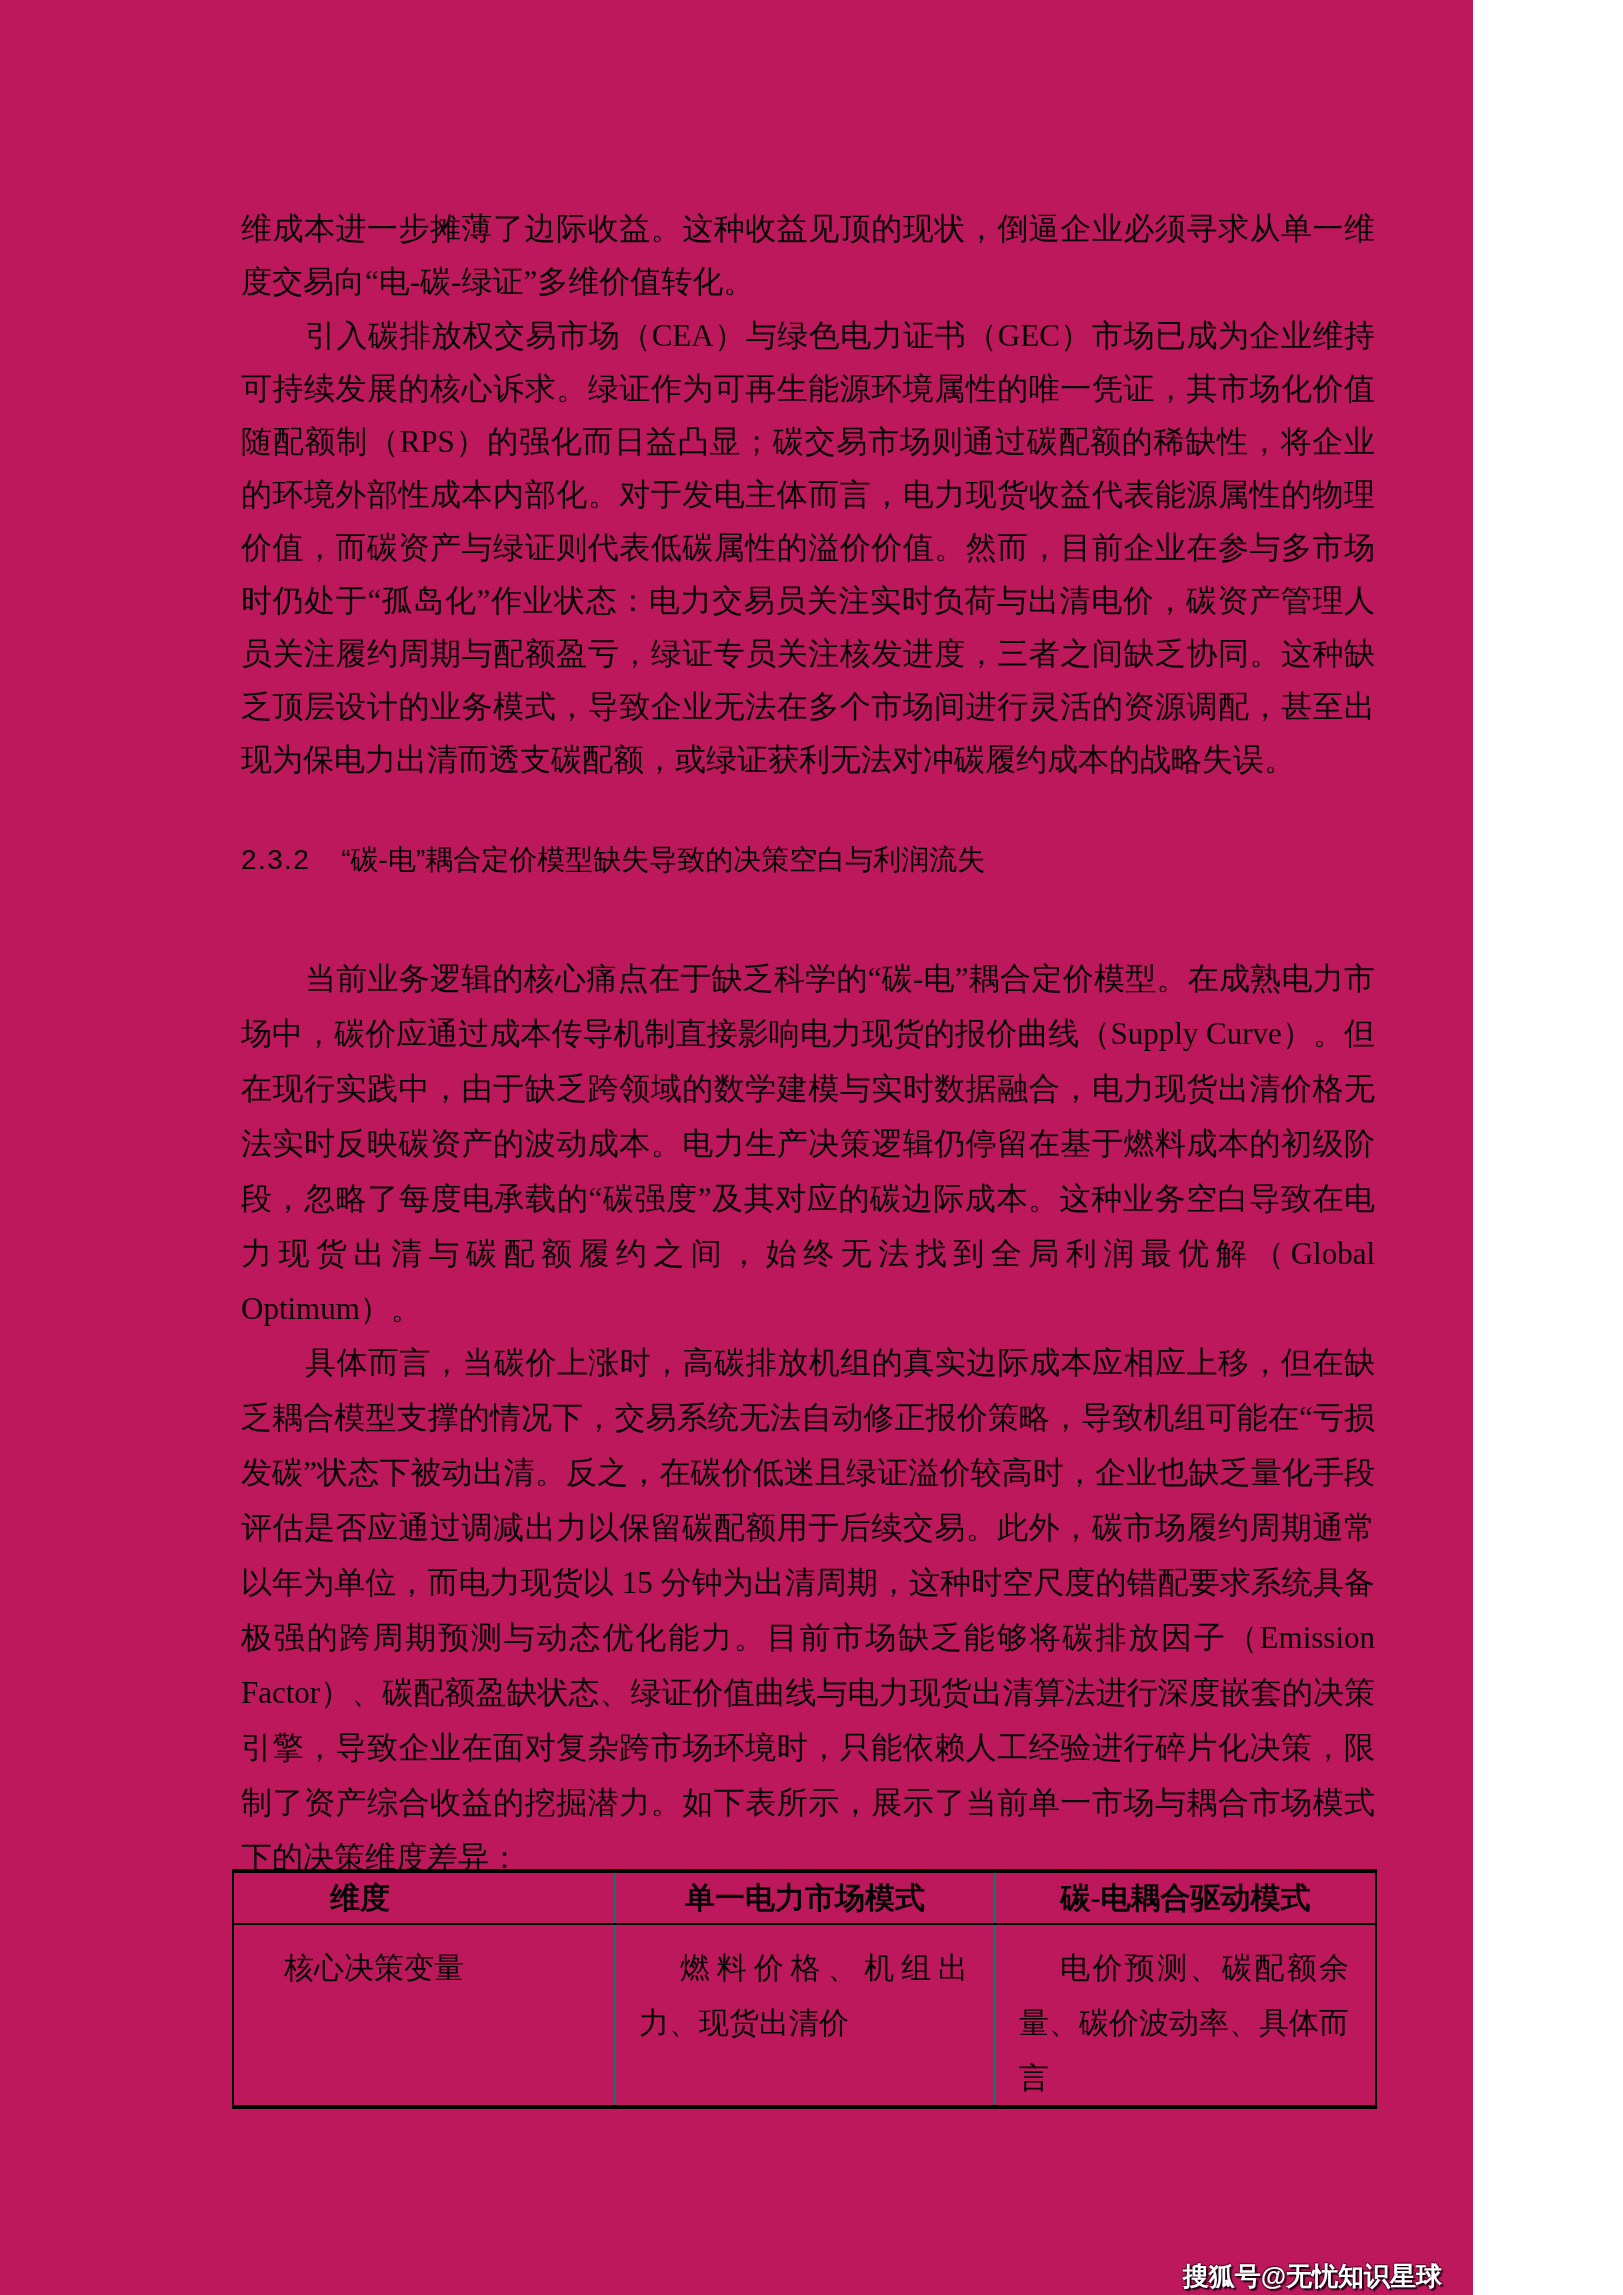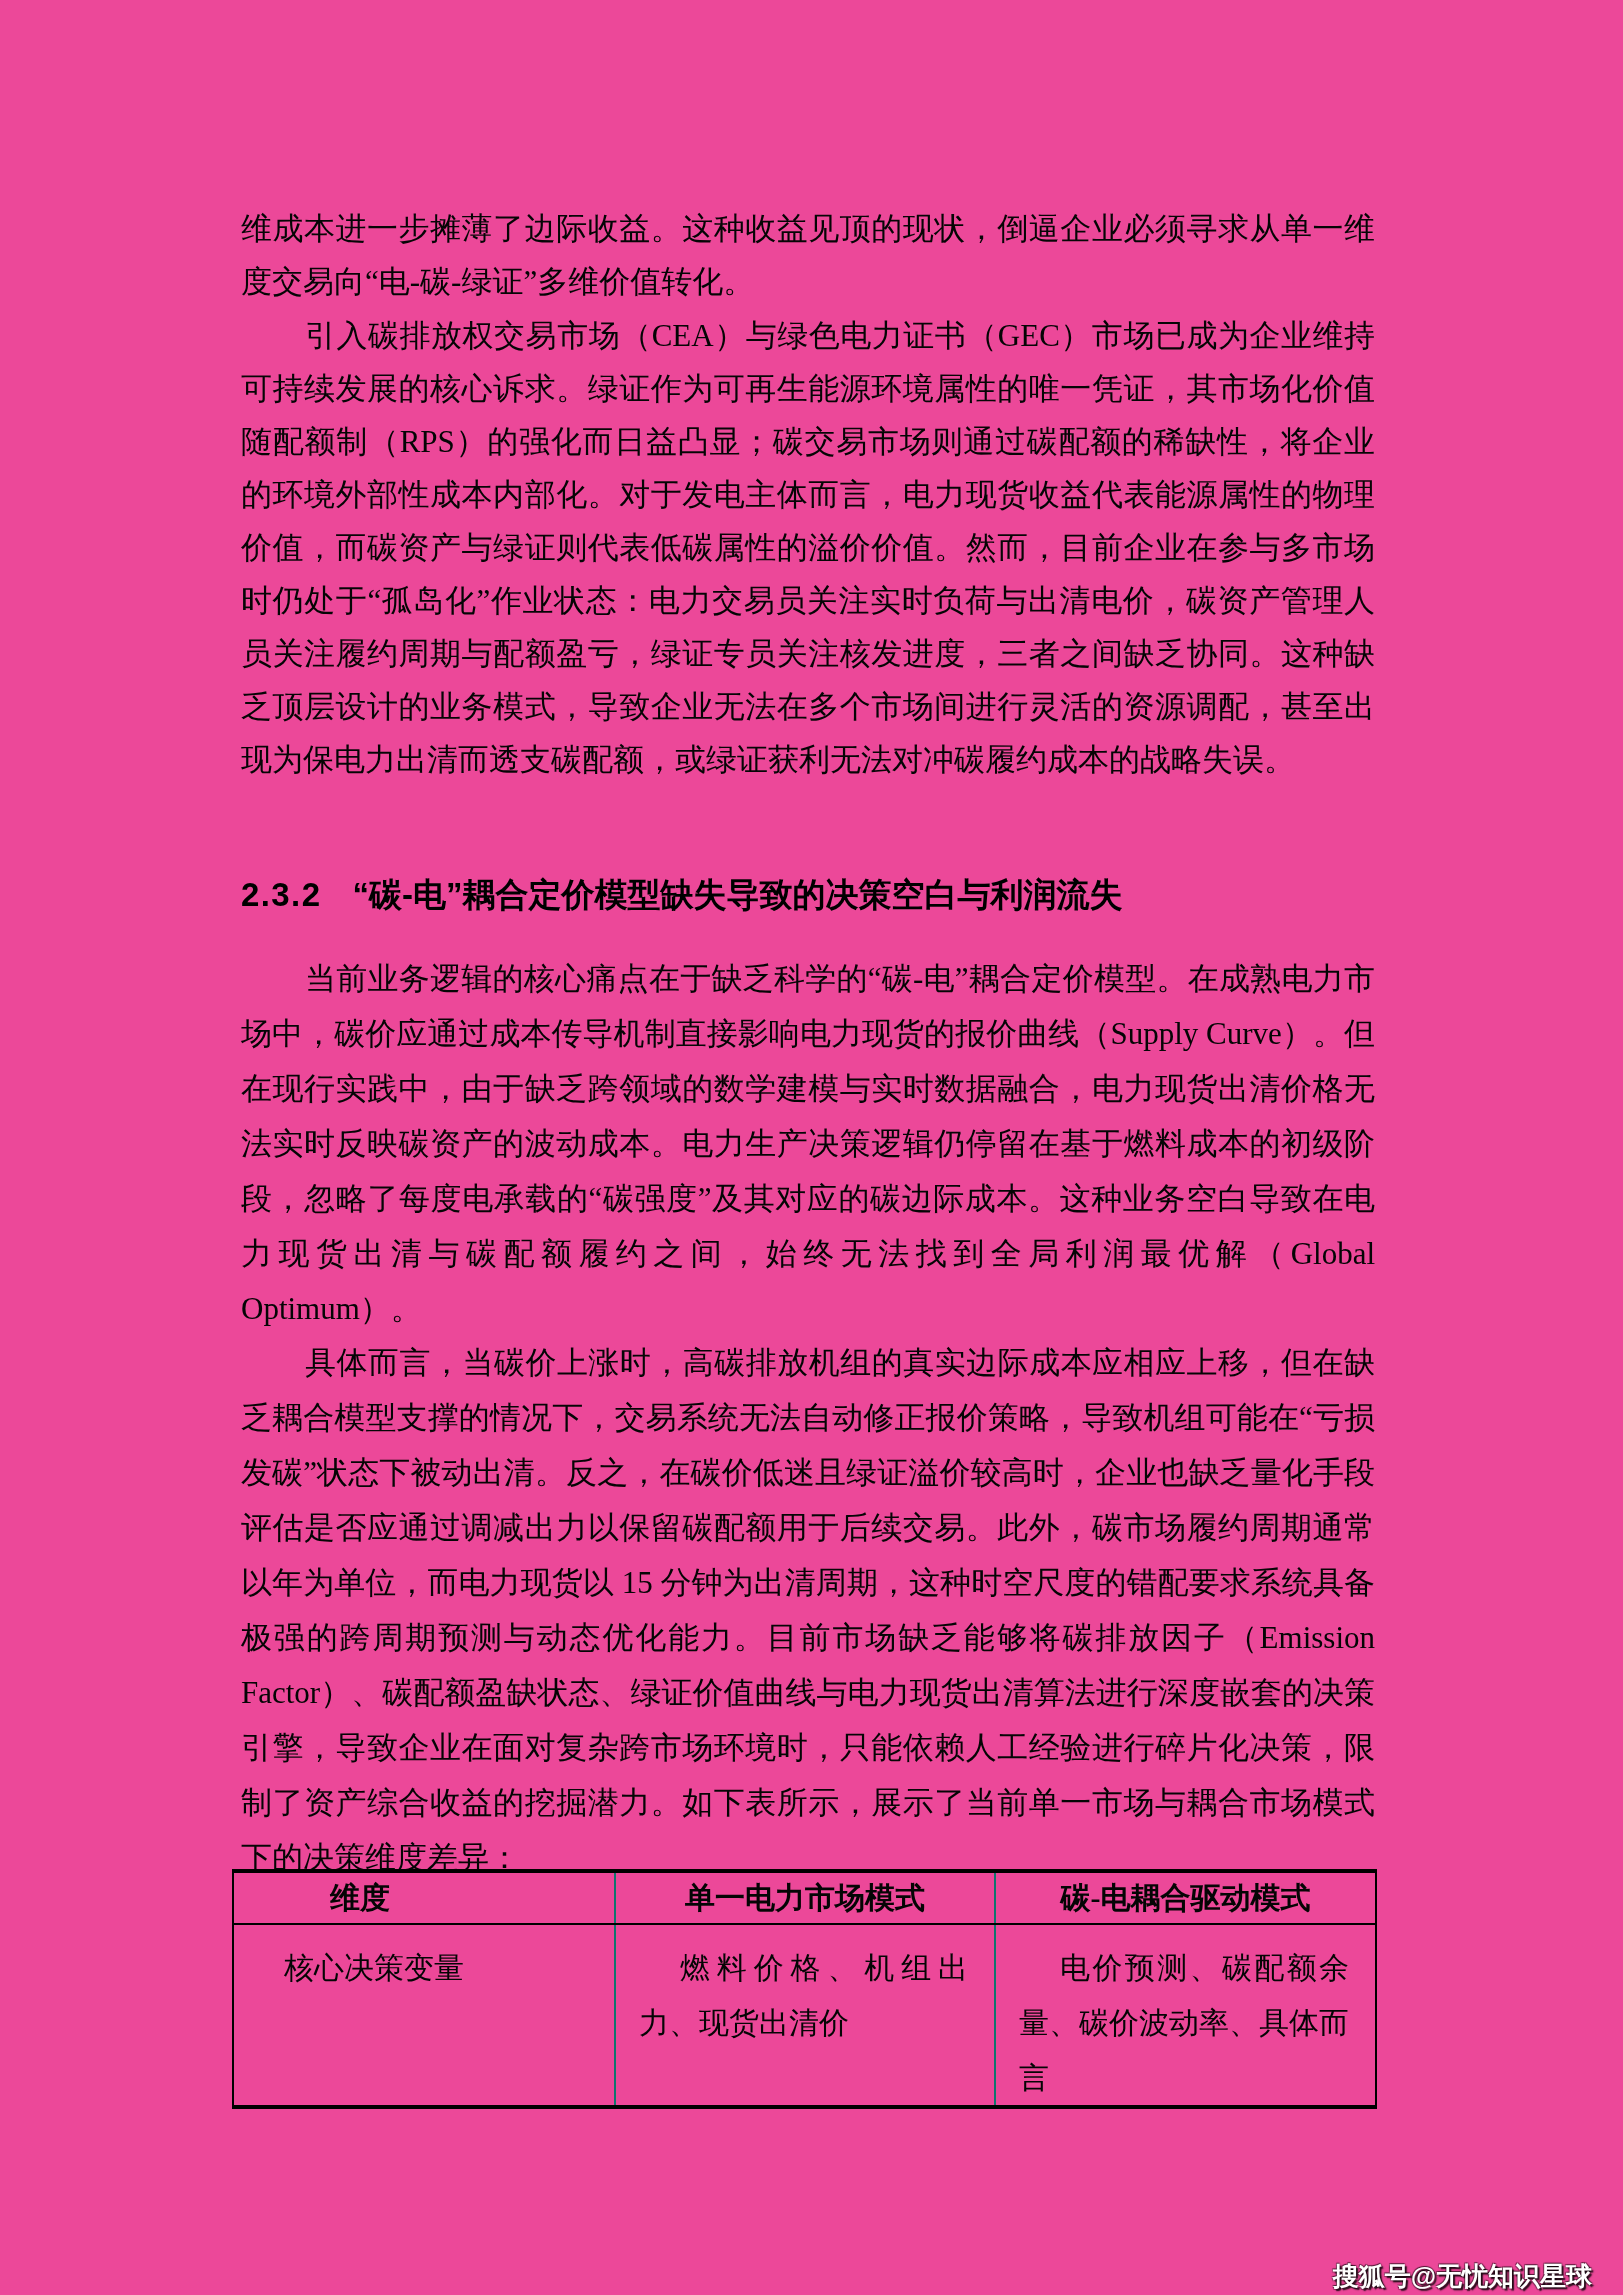--- a/index.html
+++ b/index.html
@@ -1,33 +1,33 @@
 <!DOCTYPE html>
 <html style="font-size:11px"><head>
 <meta charset="utf-8">
 <style>
   * { margin:0; padding:0; box-sizing:border-box; }
   html,body { background:#ffffff; }
   .page {
-    position:relative; width:1623px; height:2295px;
-    background:#ec4899; color:#000; overflow:hidden;
+    position:relative; width:1473px; height:2295px;
+    background:#be185d; color:#000; overflow:hidden;
     font-family:"Liberation Serif","DejaVu Serif",serif;
   }
   .block {
     position:absolute; left:241px; width:1134px;
     font-size:31px; line-height:53px; color:#050505;
     text-align:justify; text-justify:inter-ideograph;
     font-family:"Liberation Serif","DejaVu Serif",serif;
   }
   .lh80 { line-height:55px; }
   .indent2 { text-indent:64px; }
   .heading {
-    position:absolute; left:241px; width:1134px; top:867px;
+    position:absolute; left:241px; width:1134px; top:832px;
     font-family:"Liberation Sans","DejaVu Sans",sans-serif;
-    font-weight:700; font-size:33px; line-height:56px; color:#000;
+    font-weight:400; font-size:28px; line-height:56px; color:#000;
     white-space:nowrap;
   }
   .heading .num { margin-right:31px; letter-spacing:1.4px; }
   table.cmp {
     position:absolute; left:232px; top:1869px; width:1143px;
     border-collapse:collapse; table-layout:fixed;
     border-top:4.1px solid #000; border-bottom:4.1px solid #000;
     border-left:2px solid #000; border-right:2px solid #000;
     font-size:30px; color:#050505;
   }

